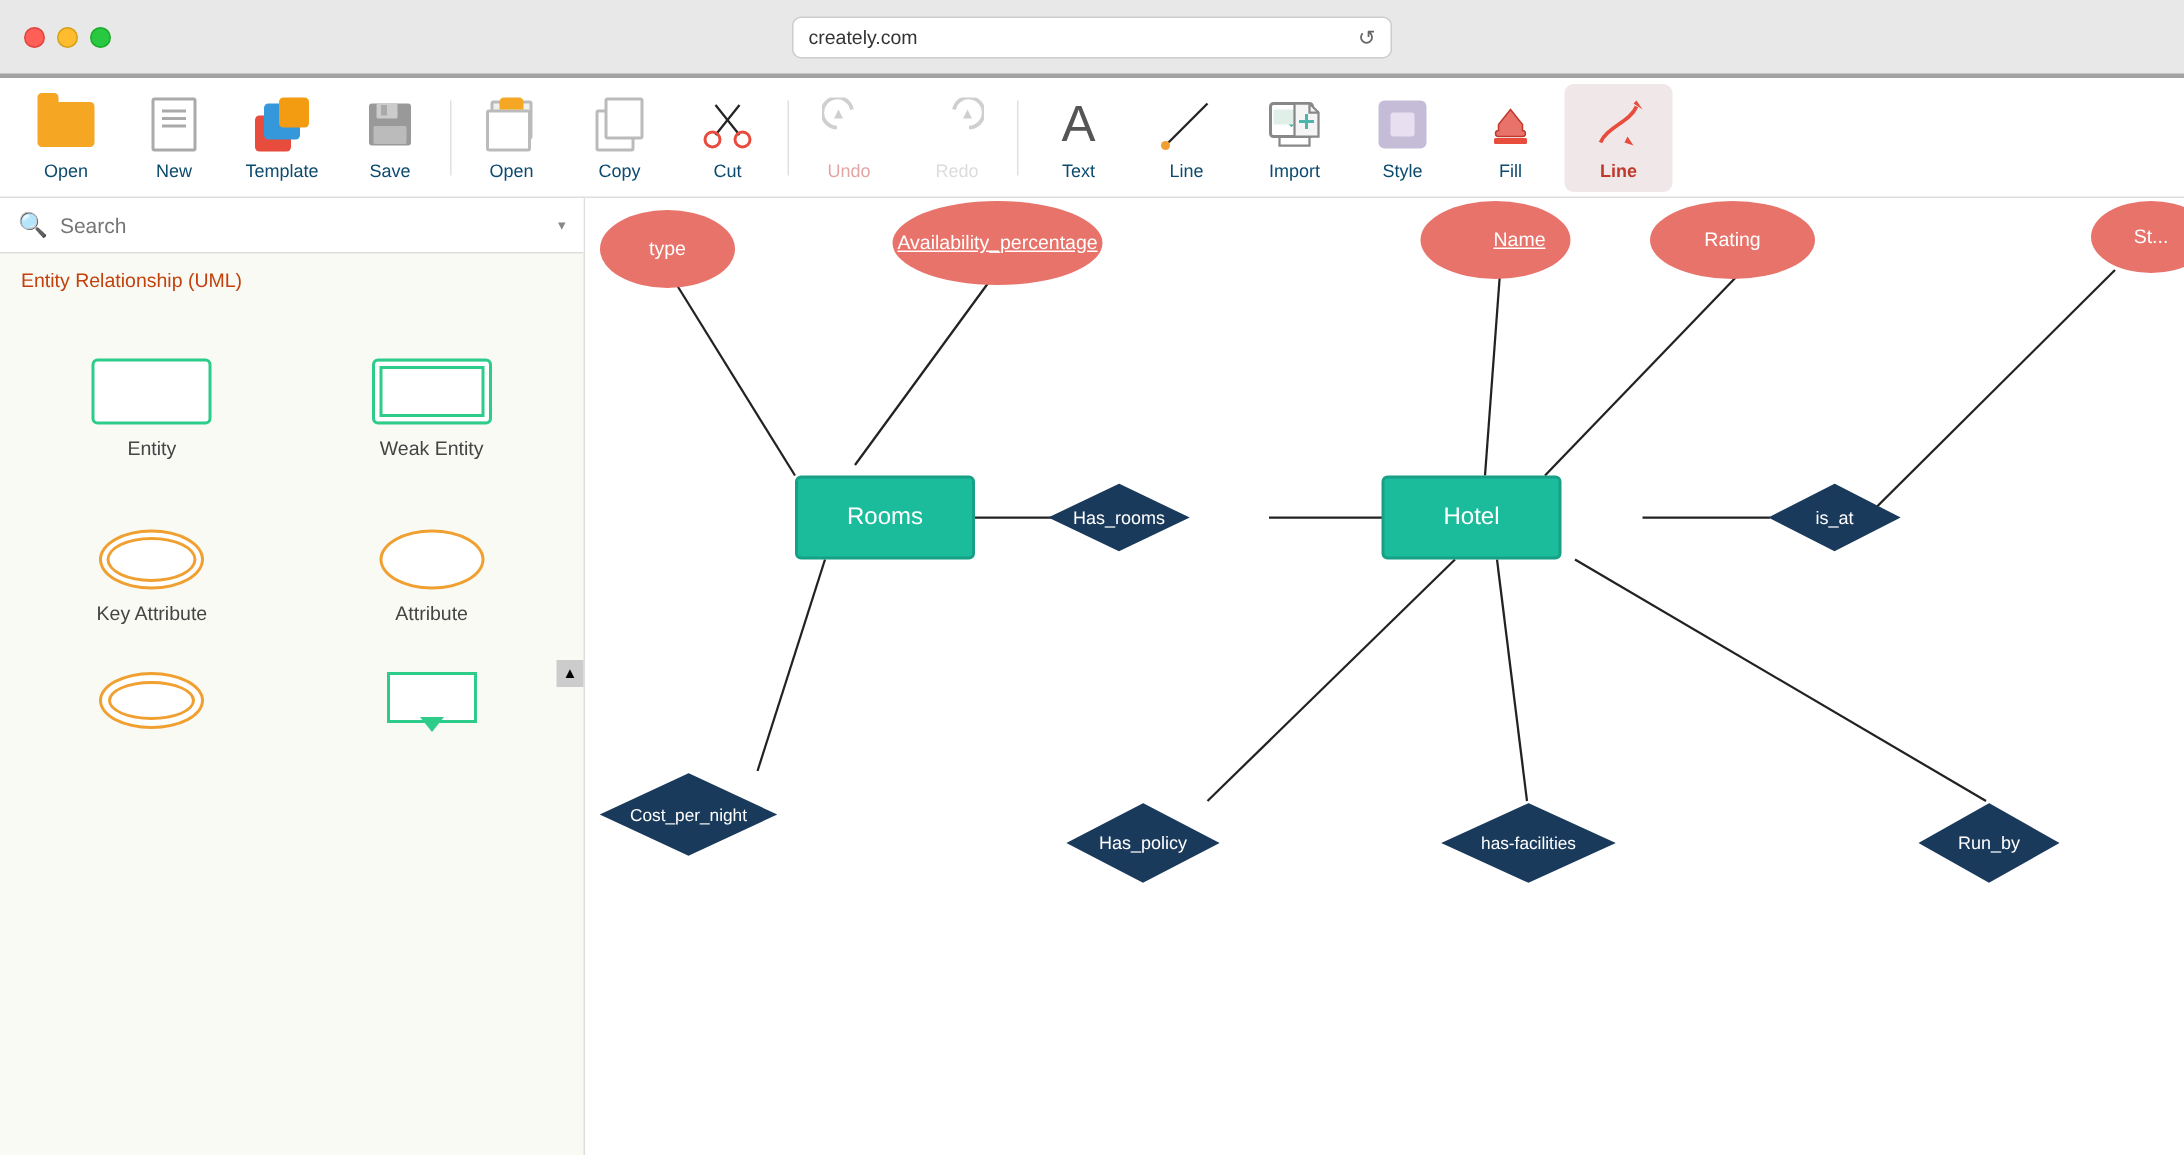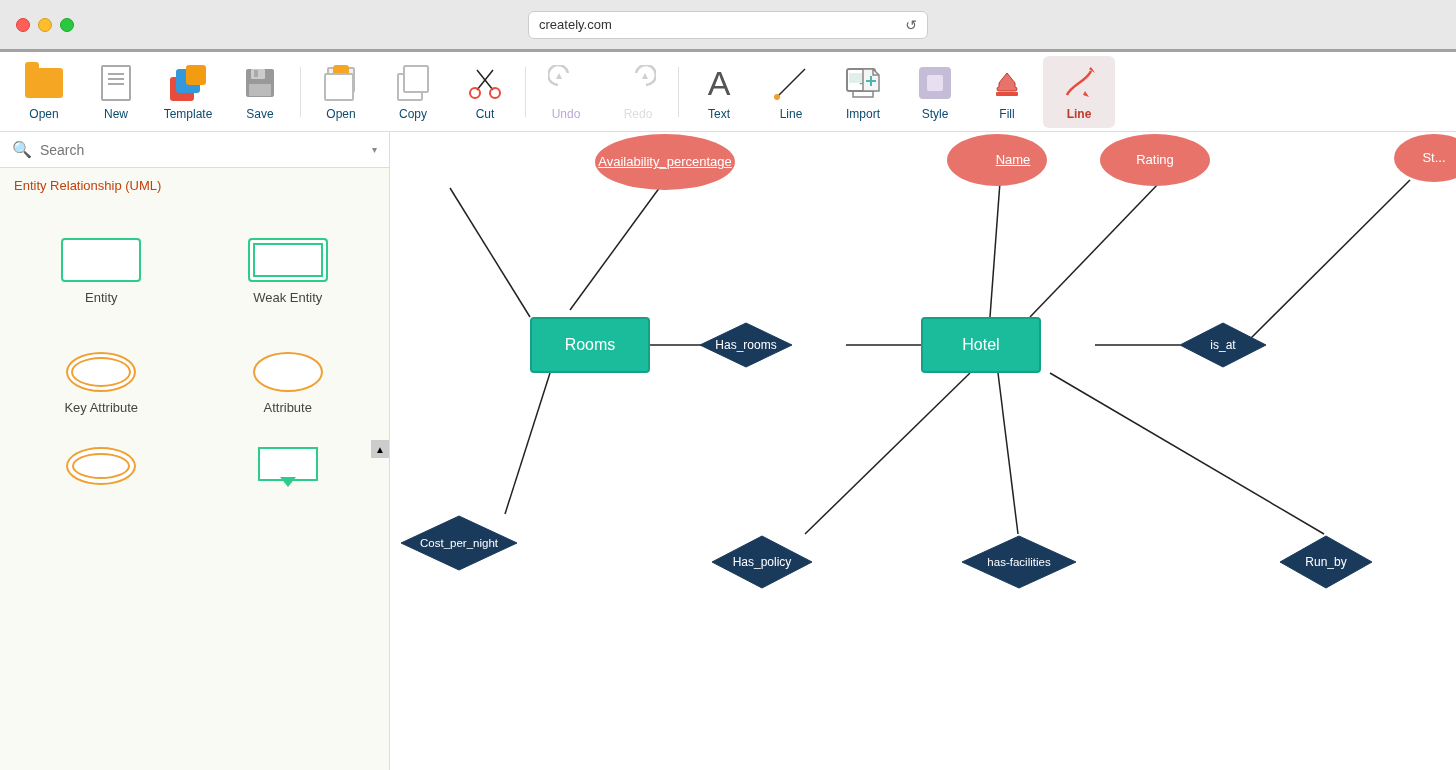--- a/index.html
+++ b/index.html
@@ -362,21 +362,21 @@
 
   <div class="toolbar-sep"></div>
 
   <div class="toolbar-item" style="opacity:0.4;">
     <div class="icon-area">
       <svg width="36" height="36" viewBox="0 0 36 36">
         <path d="M10 20 A10 10 0 1 1 20 8" fill="none" stroke="#888" stroke-width="2.5"></path>
         <polygon points="8,14 14,14 11,8" fill="#888"></polygon>
       </svg>
     </div>
-    <span class="label" style="color:#4c1d95;">Undo</span>
+    <span class="label" style="color:#b91c1c;">Undo</span>
   </div>
 
   <div class="toolbar-item" style="opacity:0.4;">
     <div class="icon-area">
       <svg width="36" height="36" viewBox="0 0 36 36">
         <path d="M26 20 A10 10 0 1 0 16 8" fill="none" stroke="#888" stroke-width="2.5"></path>
         <polygon points="28,14 22,14 25,8" fill="#888"></polygon>
       </svg>
     </div>
     <span class="label" style="color:#aaa;">Redo</span>
@@ -520,20 +520,23 @@
 
       <line x1="580" y1="241" x2="415" y2="402"></line>
 
       <line x1="608" y1="241" x2="628" y2="402"></line>
 
       <line x1="660" y1="241" x2="934" y2="402"></line>
 
       <line x1="854" y1="213" x2="1020" y2="48"></line>
     </svg>
 
+    <div class="er-attr-pink" style="left:10px; top:8px; width:90px; height:52px;">
+      <span>type</span>
+    </div>
 
     <div class="er-attr-pink" style="left:205px; top:2px; width:140px; height:56px;text-decoration:underline;">
       <span>Availability_percentage</span>
     </div>
 
     <div class="er-attr-pink" style="left:557px; top:2px; width:100px; height:52px;">
       <span style="text-decoration:underline;padding-left:32px;">Name</span>
     </div>
 
     <div class="er-attr-pink" style="left:710px; top:2px; width:110px; height:52px;">

